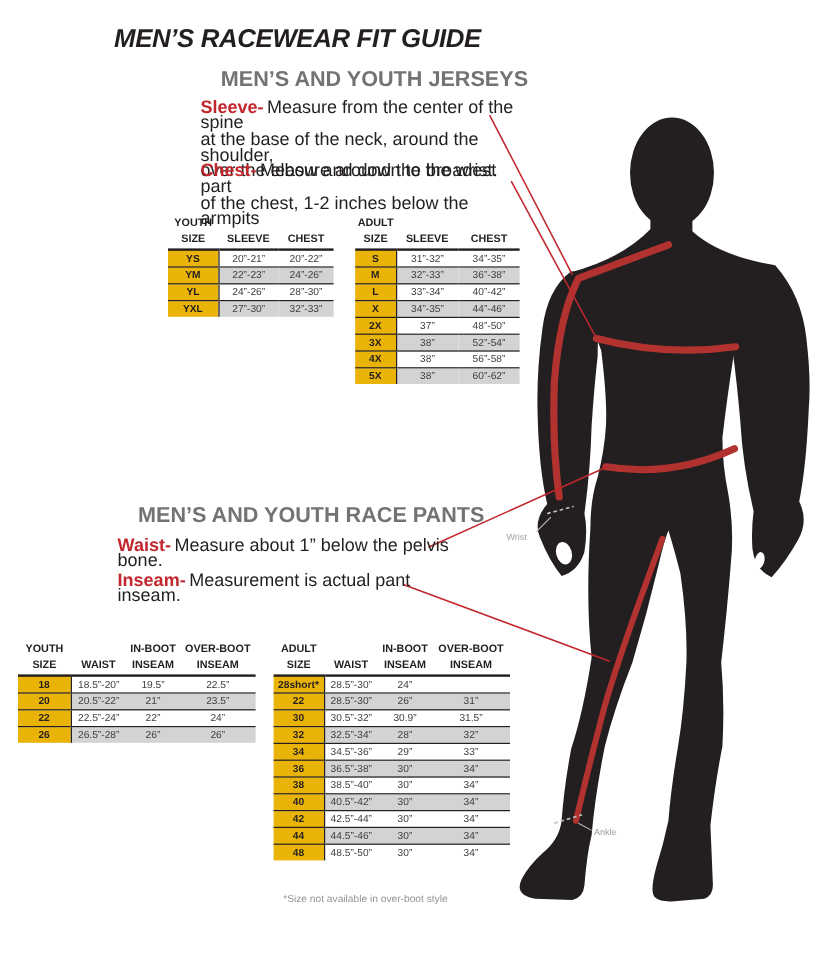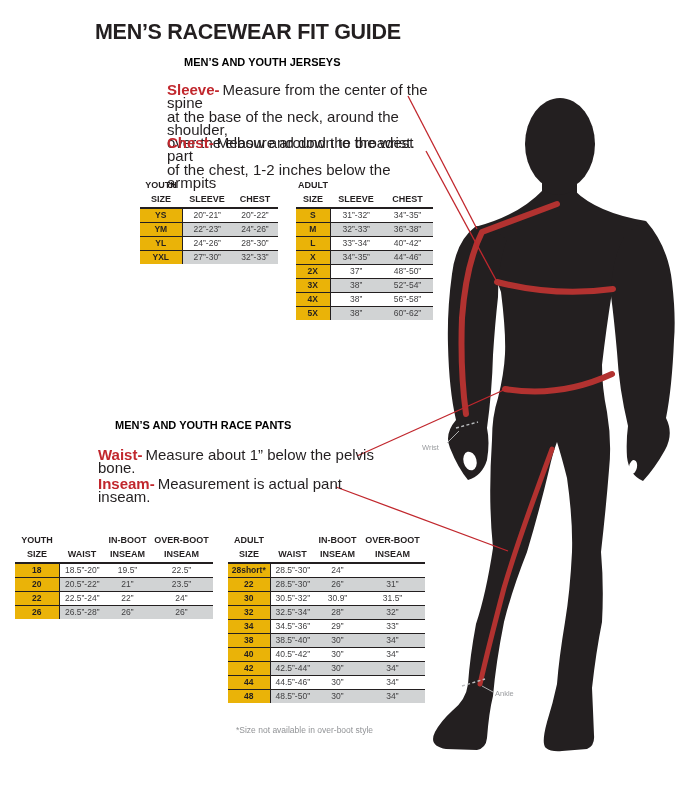--- a/index.html
+++ b/index.html
@@ -3,24 +3,24 @@
 <meta charset="utf-8">
 <style>
   * { margin: 0; padding: 0; box-sizing: border-box; }
   html, body { width: 686px; height: 800px; background: #ffffff; overflow: hidden; }
   body { position: relative; font-family: "Liberation Sans", sans-serif; color: #231f20; }
   .abs { position: absolute; }
 
   
   #page-title {
     left: 95px; top: 20px;
-    font-size: 21.5px; font-weight: 700; 
+    font-size: 21.5px; font-weight: 700; font-style: italic;
     letter-spacing: -0.3px; color: #231f20; white-space: nowrap;
   }
-  .section-heading { font-size: 11px; font-weight: 700; color: #000000; white-space: nowrap; padding-left: 17px; }
+  .section-heading { font-size: 18px; font-weight: 700; color: #737373; white-space: nowrap; padding-left: 17px; }
   #jerseys-heading { left: 167px; top: 56px; }
   #pants-heading   { left: 98px;  top: 419px; }
 
   
   .measure-note { font-size: 15px; line-height: 13.3px; color: #231f20; }
   .measure-note .red-label { color: #c1272d; font-weight: 700; margin-right: 3px; }
   .measure-note .note-text { white-space: pre-line; }
   #sleeve-note { left: 167px; top: 83px;  width: 262px; }
   #chest-note  { left: 167px; top: 136px; width: 262px; }
   #waist-note  { left: 98px;  top: 448px; width: 300px; }
@@ -47,21 +47,21 @@
   .fit-table tbody th { font-weight: 700; color: #231f20; border-right: 1.5px solid #231f20; background: #eab308; }
   .fit-table tbody td { font-weight: 400; color: #414042; }
   .fit-table tbody tr:not(:first-child) th,
   .fit-table tbody tr:not(:first-child) td { border-top: 1px solid #231f20; }
   .fit-table tbody tr:nth-child(even) td { background: #d1d3d4; }
 
   
   .body-point-label { font-size: 7.5px; color: #9b9da0; white-space: nowrap; }
   #wrist-label { left: 422px; top: 443px; }
   #ankle-label { left: 495px; top: 689px; }
-  #footnote { left: 236px; top: 725px; font-size: 8.5px; color: #919396; white-space: nowrap; }
+  #footnote { left: 236px; top: 744px; font-size: 8.5px; color: #919396; white-space: nowrap; }
 
   
   #figure-svg { left: 0; top: 0; width: 686px; height: 800px; pointer-events: none; }
 </style>
 </head>
 <body>
 
 <svg id="figure-svg" class="abs" viewBox="0 0 686 800" xmlns="http://www.w3.org/2000/svg" aria-hidden="true">
   <g fill="#231f20">
     <ellipse cx="560" cy="144" rx="35" ry="46"></ellipse>
@@ -335,20 +335,26 @@
           <td>28”</td>
           <td>32”</td>
         </tr>
         <tr>
           <th>34</th>
           <td>34.5”-36”</td>
           <td>29”</td>
           <td>33”</td>
         </tr>
         <tr>
+          <th>36</th>
+          <td>36.5”-38”</td>
+          <td>30”</td>
+          <td>34”</td>
+        </tr>
+        <tr>
           <th>38</th>
           <td>38.5”-40”</td>
           <td>30”</td>
           <td>34”</td>
         </tr>
         <tr>
           <th>40</th>
           <td>40.5”-42”</td>
           <td>30”</td>
           <td>34”</td>

